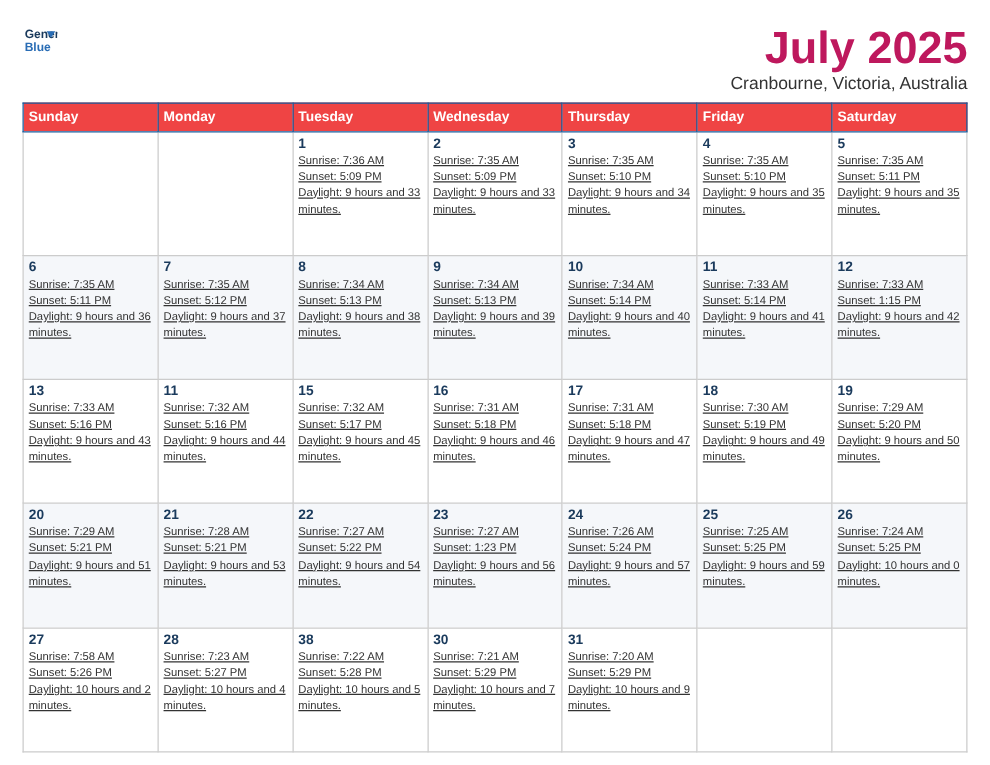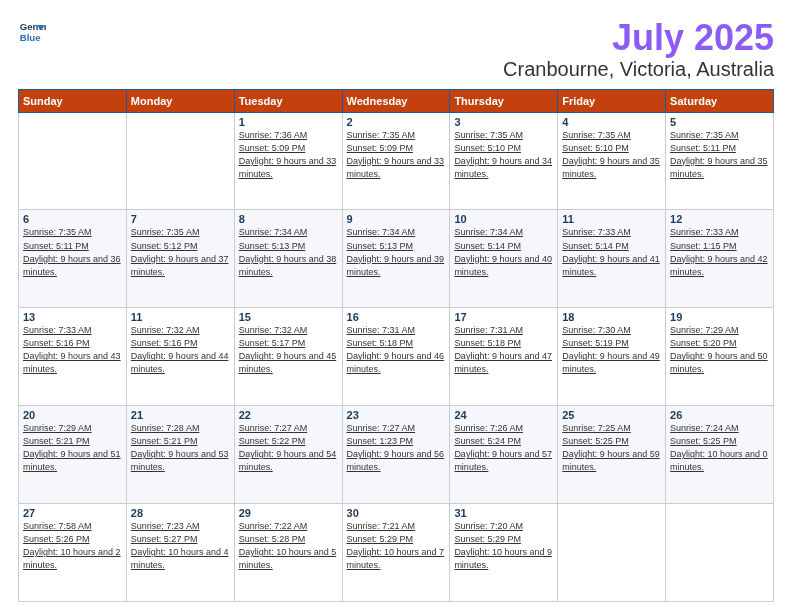--- a/index.html
+++ b/index.html
@@ -31,36 +31,36 @@
     .logo-icon {
       width: 28px;
       height: 28px;
     }
     .title-block {
       text-align: right;
     }
     .month-title {
       font-size: 36px;
       font-weight: bold;
-      color: #8b5cf6;
+      color: #be185d;
       line-height: 1.1;
     }
     .location {
-      font-size: 20px;
+      font-size: 14px;
       color: #333;
     }
     .calendar {
       flex: 1;
       border: 1px solid #ccc;
       border-collapse: collapse;
       width: 100%;
       table-layout: fixed;
     }
     .calendar th {
-      background: #c2410c;
+      background: #ef4444;
       color: #fff;
       font-size: 11px;
       font-weight: bold;
       padding: 5px 4px;
       text-align: left;
       border: 1px solid #1a5a9a;
     }
     .calendar td {
       border: 1px solid #ccc;
       vertical-align: top;
@@ -322,21 +322,21 @@
 and 2 minutes.</div>
           </td>
           <td>
             <span class="day-num">28</span>
             <div class="day-info">Sunrise: 7:23 AM
 Sunset: 5:27 PM
 Daylight: 10 hours
 and 4 minutes.</div>
           </td>
           <td>
-            <span class="day-num">29</span>
+            <span class="day-num">38</span>
             <div class="day-info">Sunrise: 7:22 AM
 Sunset: 5:28 PM
 Daylight: 10 hours
 and 5 minutes.</div>
           </td>
           <td>
             <span class="day-num">30</span>
             <div class="day-info">Sunrise: 7:21 AM
 Sunset: 5:29 PM
 Daylight: 10 hours

